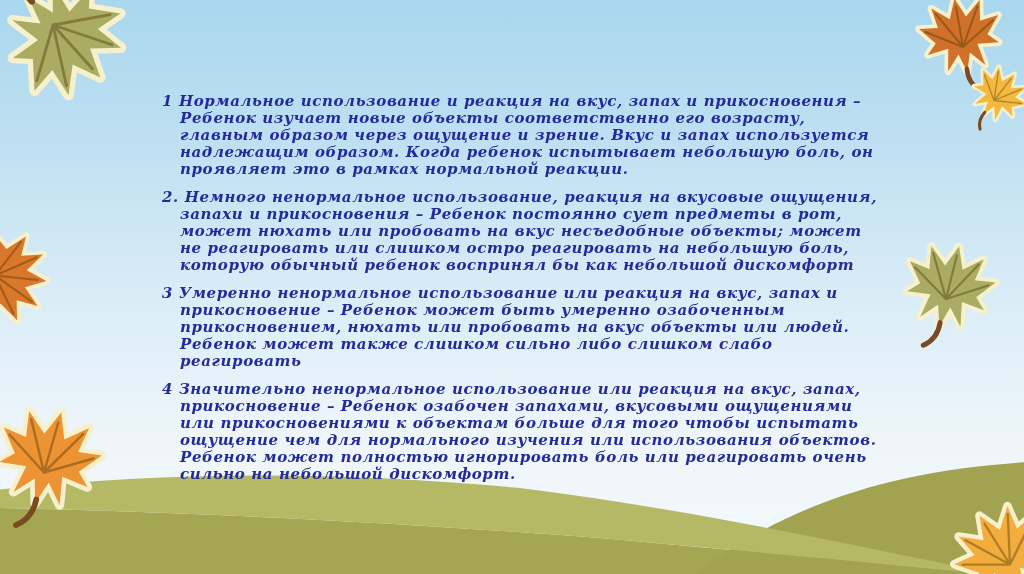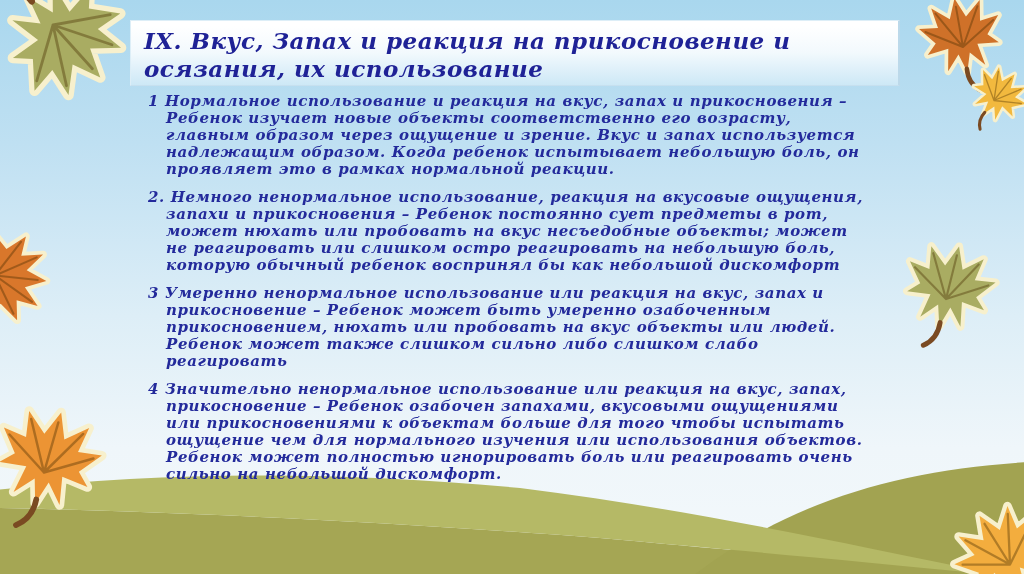--- a/index.html
+++ b/index.html
@@ -17,21 +17,21 @@
     background:linear-gradient(180deg,#ffffff 8%,#f2f9fd 50%,#cde8f6 100%);
     border:1px solid #ddeef7;border-right:2px solid #bcd9ea;border-bottom:1px solid #c7e0ef;
     box-sizing:border-box;
   }
   .title-box h1{
     margin:0;padding:6px 0 0 13px;max-width:655px;
     font-family:"DejaVu Serif",serif;font-weight:bold;font-style:italic;
     font-size:23px;line-height:28px;letter-spacing:0.5px;color:#1f2296;
   }
   
-  .body-text{position:absolute;left:148px;top:93px;width:715px;z-index:3;}
+  .body-text{position:absolute;left:162px;top:93px;width:715px;z-index:3;}
   .body-text p{
     margin:0 0 11px;padding-left:18px;text-indent:-18px;
     font-family:"DejaVu Serif",serif;font-weight:bold;font-style:italic;
     font-size:15px;line-height:17px;letter-spacing:0.6px;color:#232a9b;
   }
   .hills{position:absolute;left:0;top:0;z-index:1;}
   .leaves{z-index:2;}
 </style>
 </head>
 <body>
@@ -75,23 +75,20 @@
       <use href="#leaf-shape"></use>
       </svg>
     <svg class="leaf" viewBox="0 0 100 124" style="left:-8px;top:408px;width:104px;height:129px;color:#ec9434;transform:scaleX(-1) rotate(-16deg)">
       <use href="#leaf-shape"></use>
       </svg>
     <svg class="leaf" viewBox="0 0 100 124" style="left:962px;top:505px;width:96px;height:119px;color:#f3ad3e;transform:rotate(-32deg)">
       <use href="#leaf-shape"></use>
       </svg>
   </div>
 
-  <div class="title-box">
-    <h1>IX. Вкус, Запах и реакция на прикосновение и осязания, их использование</h1>
-  </div>
 
   <div class="body-text">
     <p><span>1</span> <span>Нормальное использование и реакция на вкус, запах и прикосновения – Ребенок изучает новые объекты соответственно его возрасту, главным образом через ощущение и зрение. Вкус и запах используется надлежащим образом. Когда ребенок испытывает небольшую боль, он проявляет это в рамках нормальной реакции.</span></p>
     <p><span>2.</span> <span>Немного ненормальное использование, реакция на вкусовые ощущения, запахи и прикосновения – Ребенок постоянно сует предметы в рот, может нюхать или пробовать на вкус несъедобные объекты; может не реагировать или слишком остро реагировать на небольшую боль, которую обычный ребенок воспринял бы как небольшой дискомфорт</span></p>
     <p><span>3</span> <span>Умеренно ненормальное использование или реакция на вкус, запах и прикосновение – Ребенок может быть умеренно озабоченным прикосновением, нюхать или пробовать на вкус объекты или людей. Ребенок может также слишком сильно либо слишком слабо реагировать</span></p>
     <p><span>4</span> <span>Значительно ненормальное использование или реакция на вкус, запах, прикосновение – Ребенок озабочен запахами, вкусовыми ощущениями или прикосновениями к объектам больше для того чтобы испытать ощущение чем для нормального изучения или использования объектов. Ребенок может полностью игнорировать боль или реагировать очень сильно на небольшой дискомфорт.</span></p>
   </div>
 
 </div>
 

